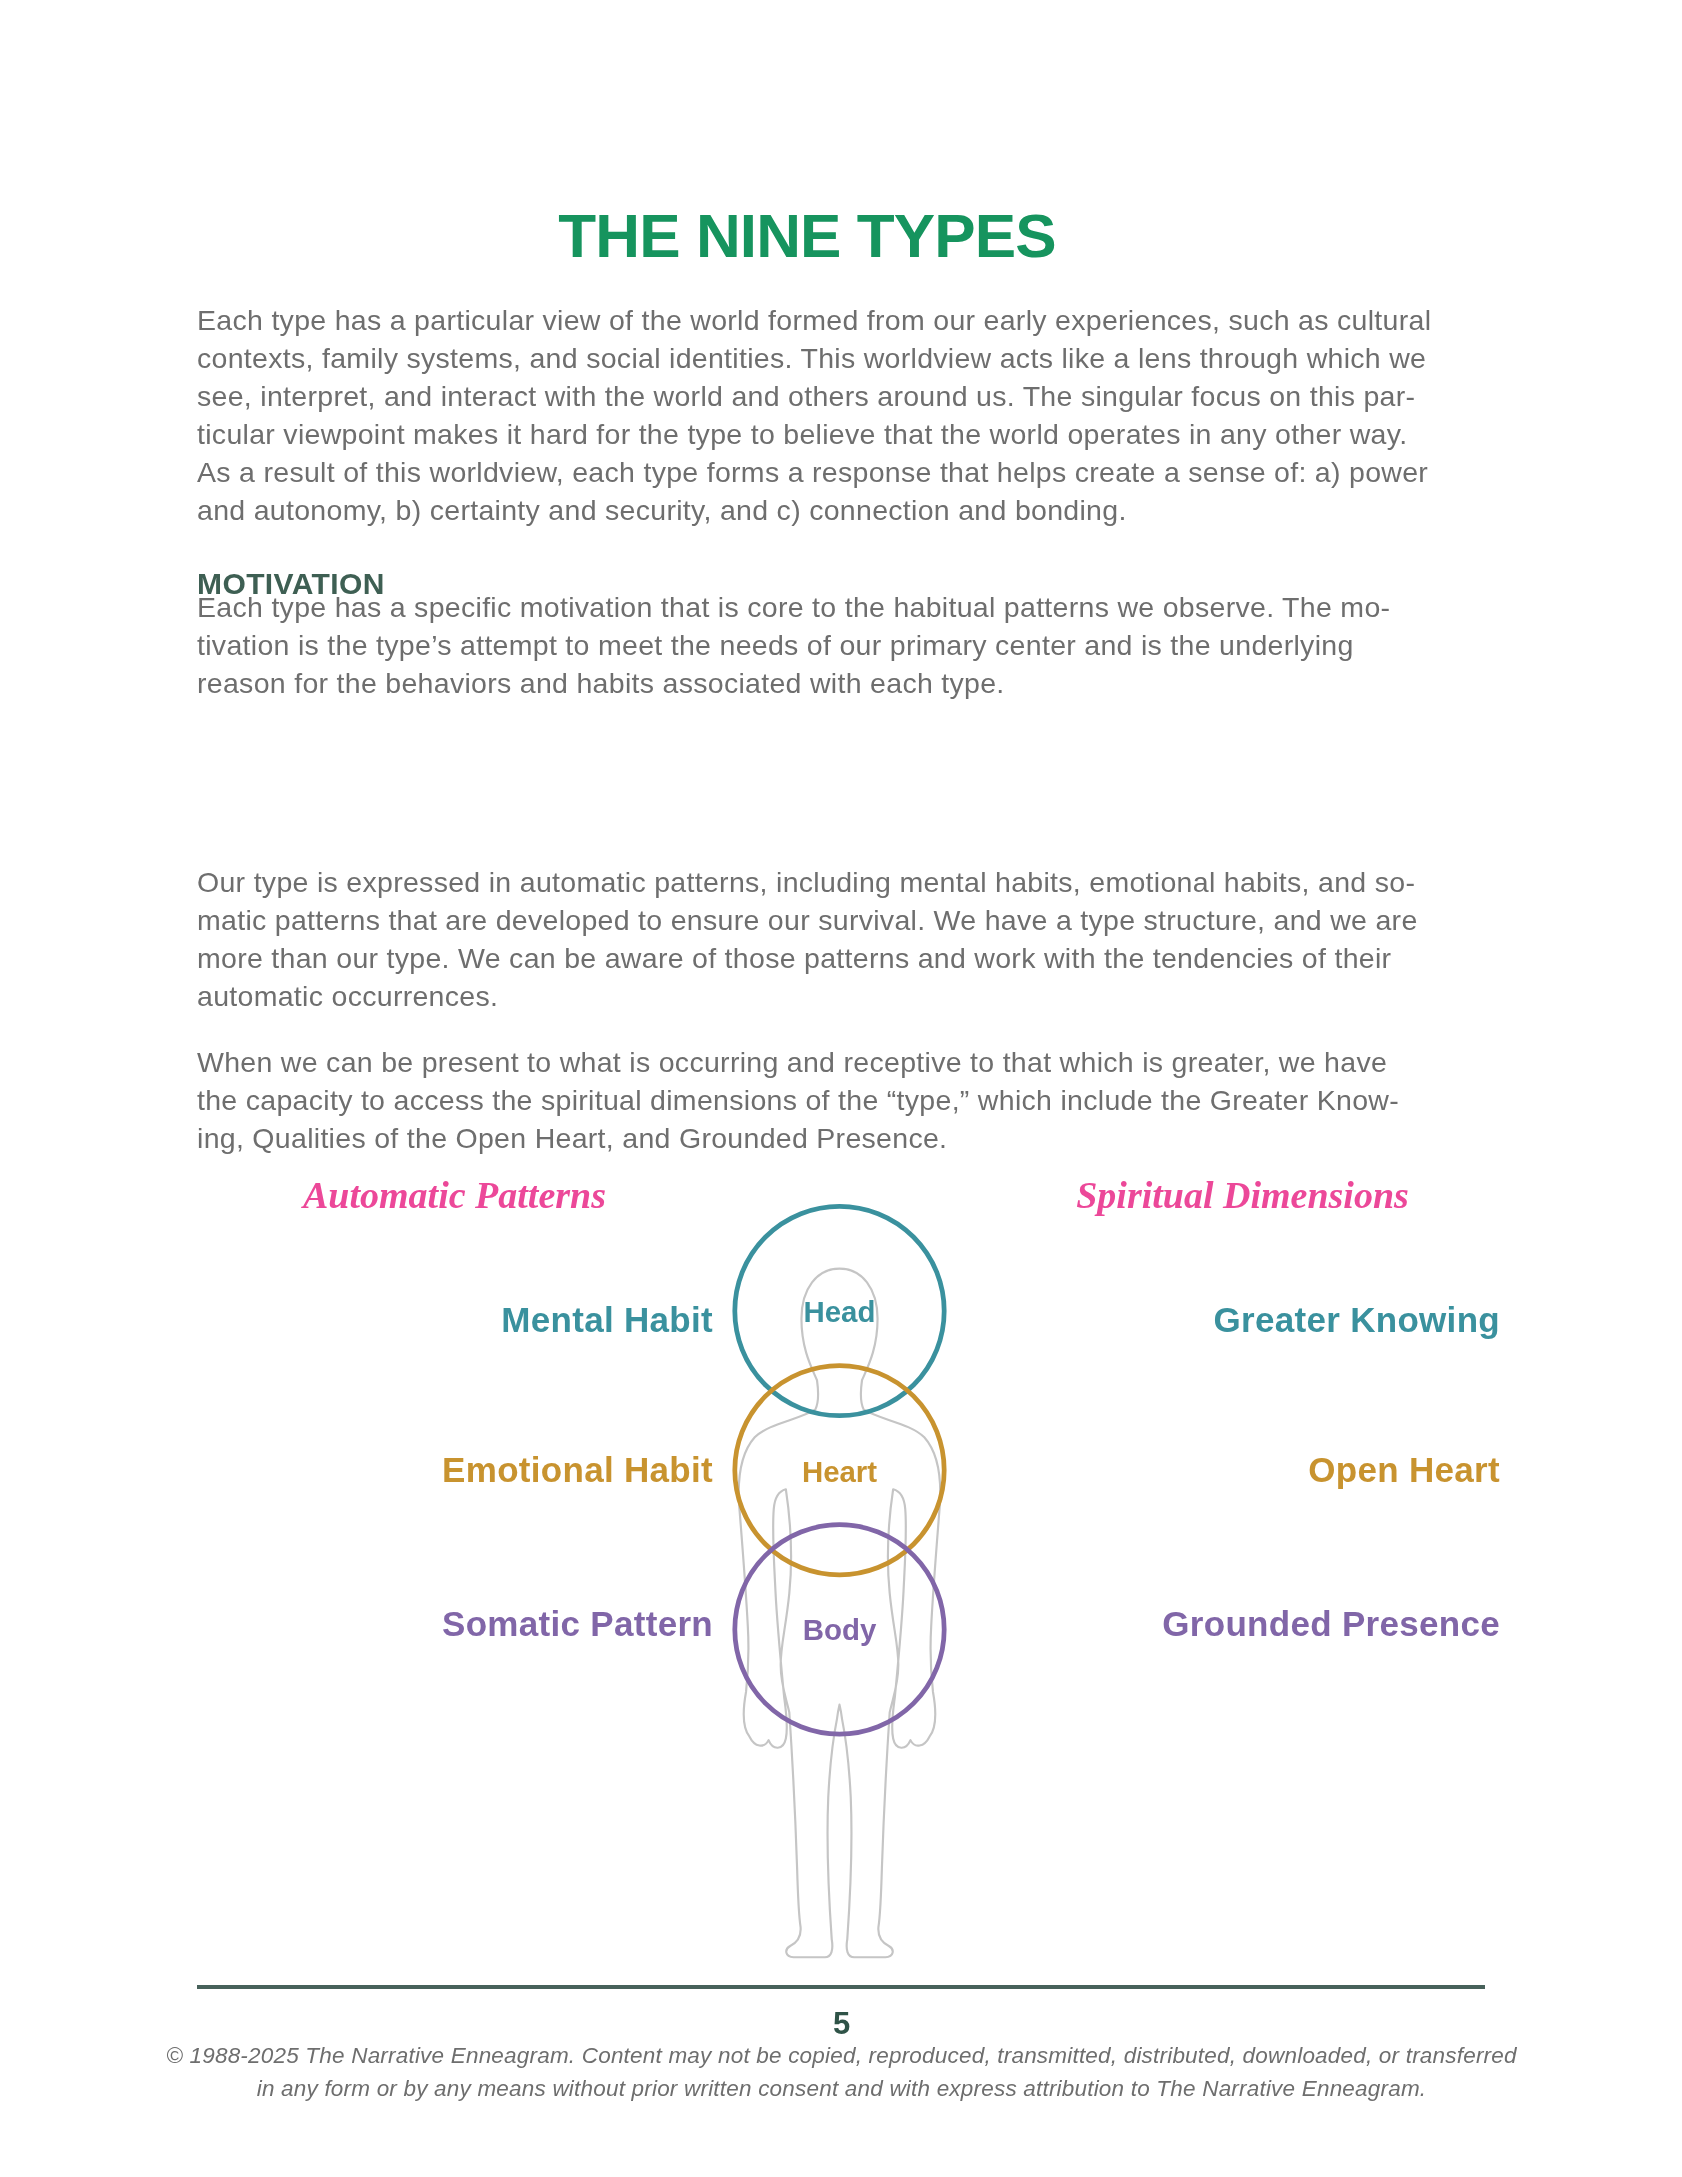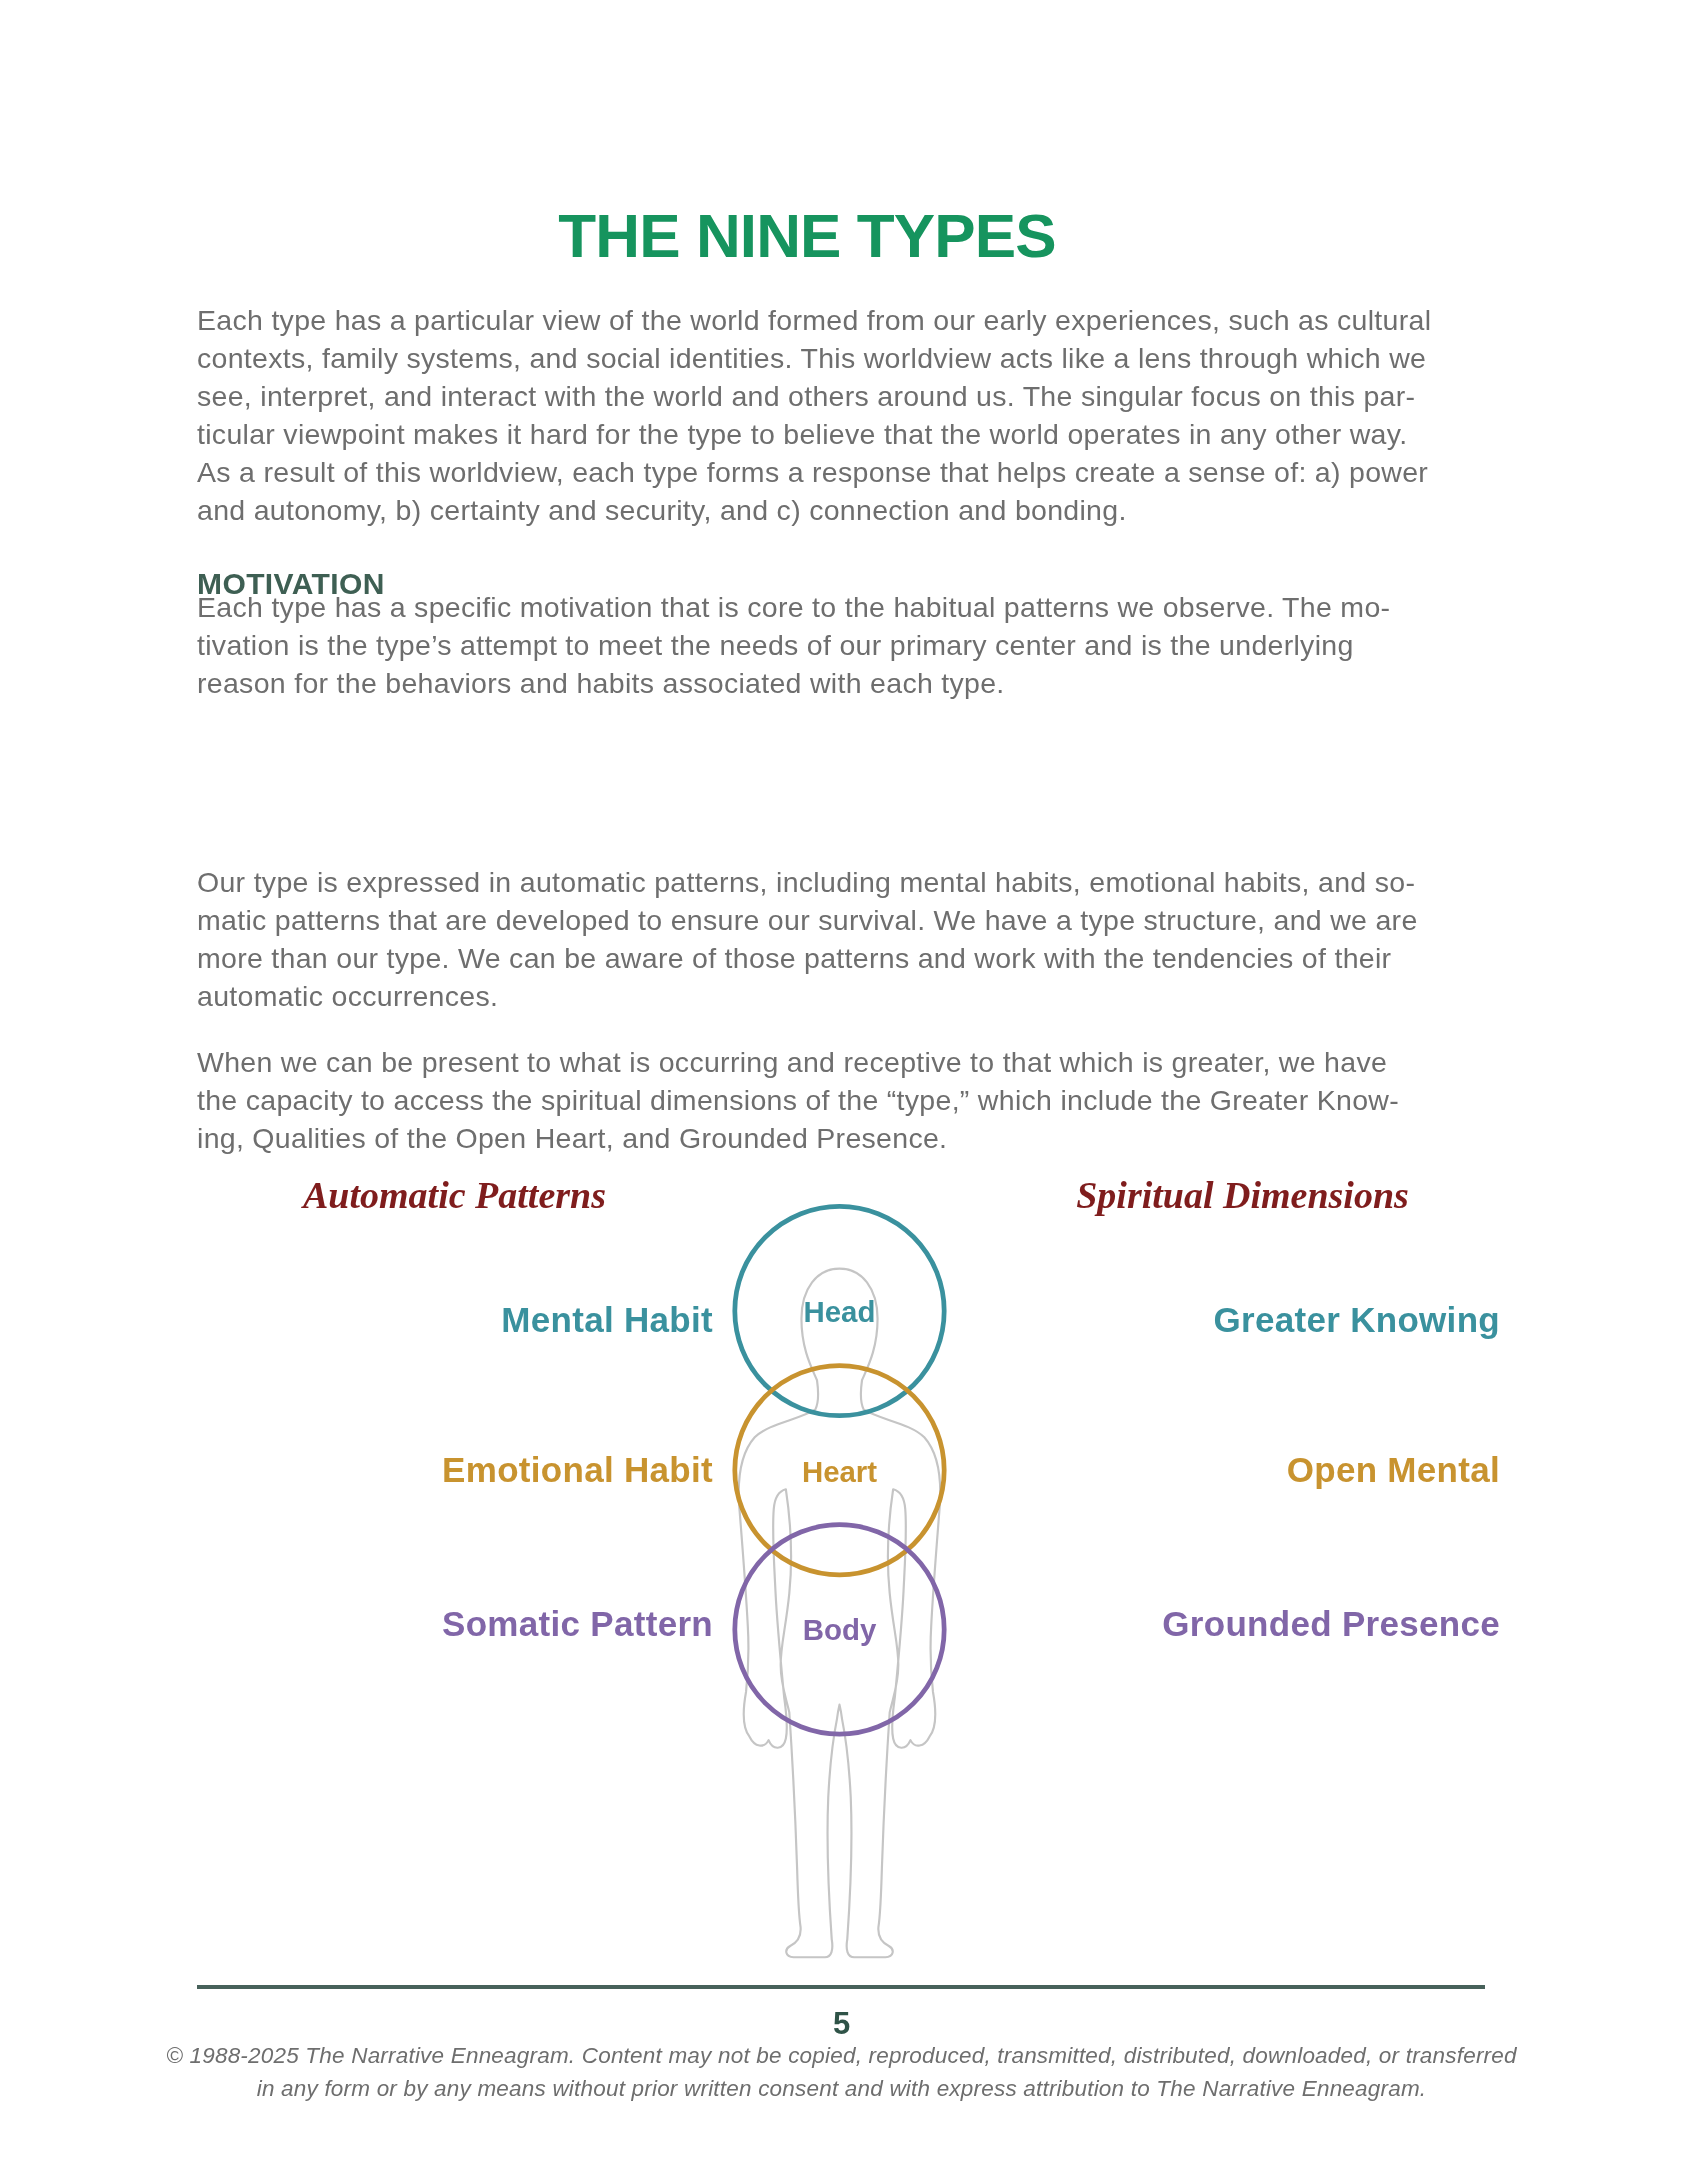--- a/index.html
+++ b/index.html
@@ -30,21 +30,21 @@
     font-size:30px; font-weight:bold; letter-spacing:0.4px;
     color:#3E5F53; line-height:35px; margin:0;
   }
   .h-motivation { top:566px; }
   .h-automatic  { top:811px; }
 
   .dg-header {
     position:absolute; width:519px; text-align:center;
     font-family:"Liberation Serif", serif;
     font-style:italic; font-weight:bold;
-    font-size:38px; line-height:42px; color:#7f1d1d;
+    font-size:38px; line-height:42px; color:#ec4899;
   }
   .dg-header.left  { left:195px;  top:1174px; }
   .dg-header.right { left:983px; top:1174px; }
 
   .dg-label {
     position:absolute; width:519px; text-align:right;
     font-size:35px; font-weight:bold; line-height:42px;
     letter-spacing:0.3px;
   }
   .dg-label.col-left  { left:194px;  }
@@ -107,21 +107,21 @@
 ing, Qualities of the Open Heart, and Grounded Presence.</p>
 
   <div class="dg-header left">Automatic Patterns</div>
   <div class="dg-header right">Spiritual Dimensions</div>
 
   <div class="dg-label col-left row-1 teal">Mental Habit</div>
   <div class="dg-label col-left row-2 gold">Emotional Habit</div>
   <div class="dg-label col-left row-3 purple">Somatic Pattern</div>
 
   <div class="dg-label col-right row-1 teal">Greater Knowing</div>
-  <div class="dg-label col-right row-2 gold">Open Mental</div>
+  <div class="dg-label col-right row-2 gold">Open Heart</div>
   <div class="dg-label col-right row-3 purple">Grounded Presence</div>
 
   <div class="figure-wrap">
     <svg width="329" height="770" viewBox="0 0 380 890">
 
       <path d="M 190 77
            C 216 77 234 100 234 135
            C 234 170 222 192 216 206
            C 214 220 214 232 218 240
            C 238 252 272 256 288 272

